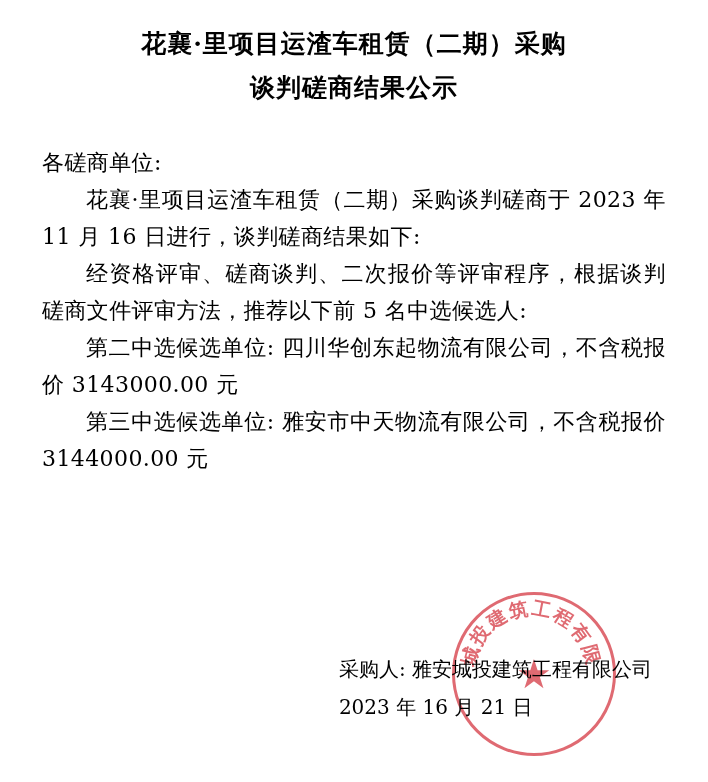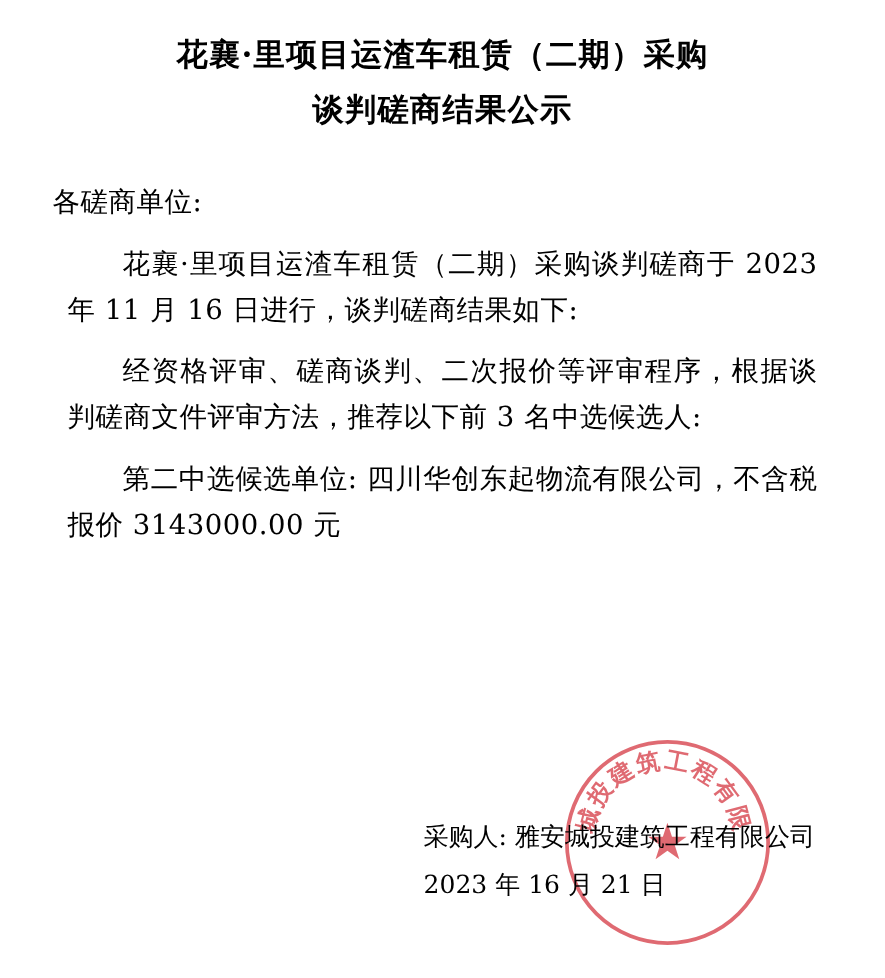--- a/index.html
+++ b/index.html
@@ -39,21 +39,21 @@
     margin-top: 34px;
     font-size: 22px;
     line-height: 37px;
     letter-spacing: 0.4px;
   }
   .salutation {
     margin: 0 0 0 0;
     text-indent: 0;
   }
   .para {
-    margin: 12px;
+    margin: 0;
     text-indent: 2em;
     text-align: justify;
   }
   .signature-block {
     position: absolute;
     right: 56px;
     bottom: 56px;
     text-align: left;
     font-size: 20px;
     line-height: 38px;
@@ -106,22 +106,23 @@
 <div class="page">
 
   <h1 class="doc-title">
     <span class="line1">花襄·里项目运渣车租赁（二期）采购</span>
     <span class="line2">谈判磋商结果公示</span>
   </h1>
 
   <div class="body-text">
     <p class="salutation">各磋商单位:</p>
     <p class="para">花襄·里项目运渣车租赁（二期）采购谈判磋商于 2023 年 11 月 16 日进行，谈判磋商结果如下:</p>
-    <p class="para">经资格评审、磋商谈判、二次报价等评审程序，根据谈判磋商文件评审方法，推荐以下前 3 名中选候选人:</p>
+    <p class="para">经资格评审、磋商谈判、二次报价等评审程序，根据谈判磋商文件评审方法，推荐以下前 5 名中选候选人:</p>
     <p class="para">第二中选候选单位: 四川华创东起物流有限公司，不含税报价 3143000.00 元</p>
+    <p class="para">第三中选候选单位: 雅安市中天物流有限公司，不含税报价 3144000.00 元</p>
   </div>
 
   <div class="seal">
     <div class="seal-inner">
       <svg width="152" height="152" viewBox="0 0 152 152">
         <defs>
           <path id="sealArc" d="M 20,76 A 56,56 0 1 1 132,76" fill="none"></path>
         </defs>
         <text>
           <textPath href="#sealArc" startOffset="50%" text-anchor="middle">雅安城投建筑工程有限公司</textPath>

